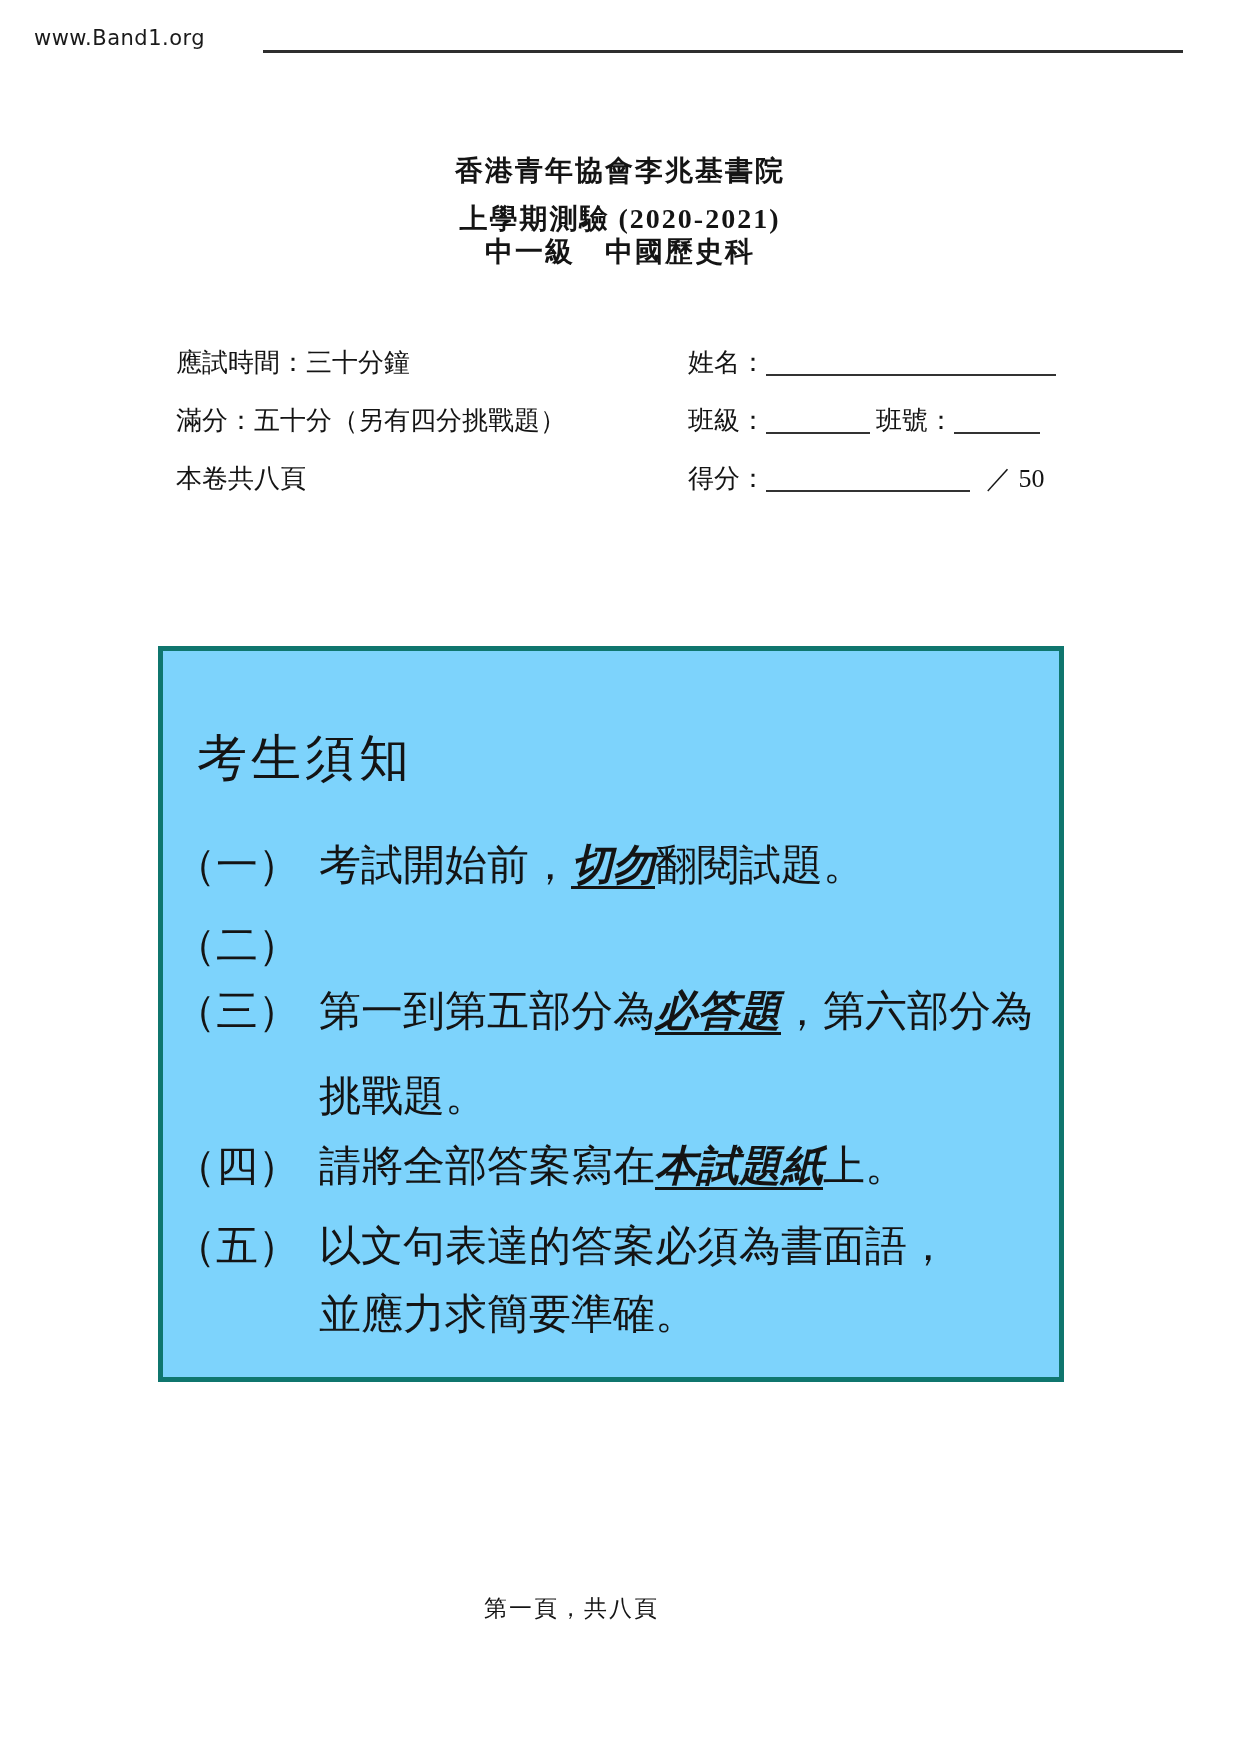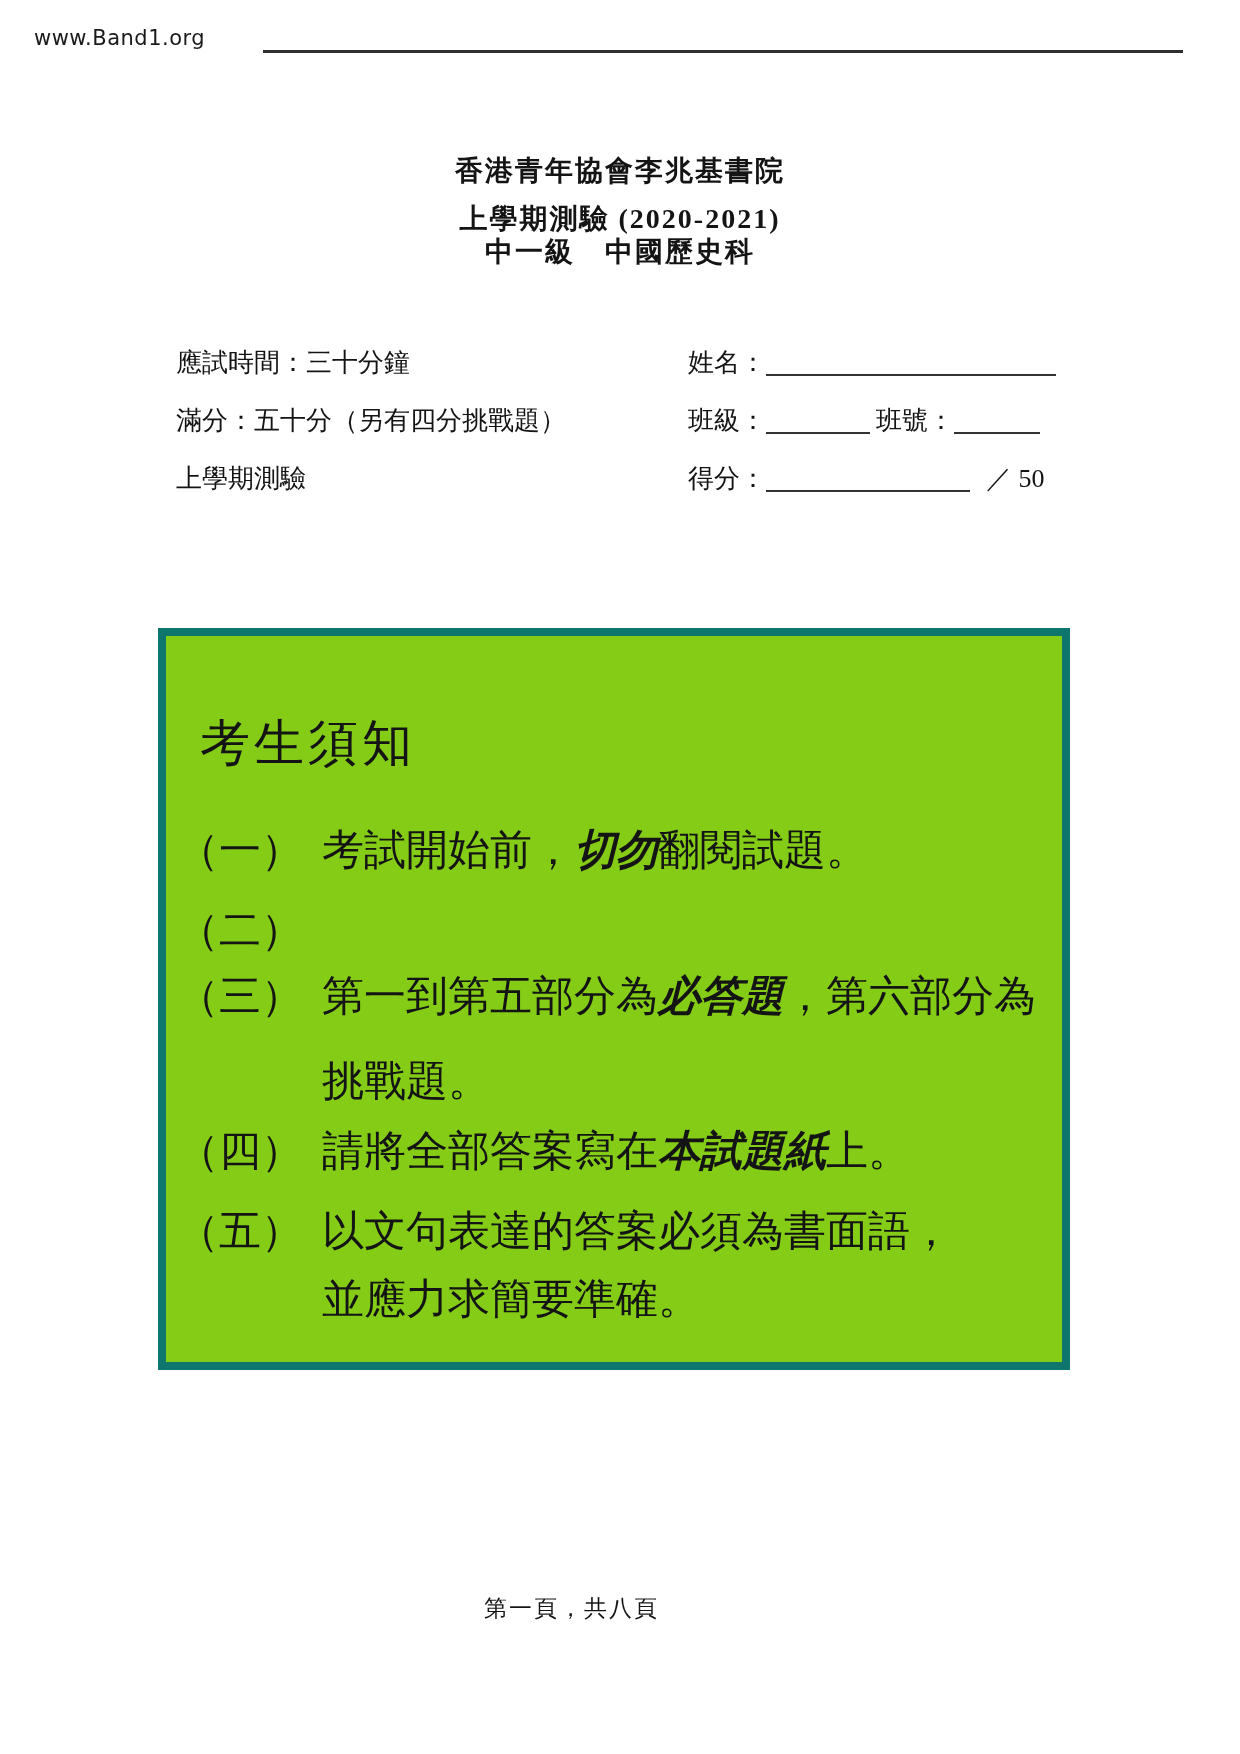--- a/index.html
+++ b/index.html
@@ -59,25 +59,25 @@
   }
   .name-blank  { width: 290px; }
   .class-blank { width: 104px; margin-right: 6px; }
   .clsno-blank { width: 86px; }
   .score-blank { width: 204px; }
   .score-denom { margin-left: 16px; }
 
   .notice-box {
     position: absolute;
     left: 158px;
-    top: 628px;
+    top: 646px;
     width: 896px;
     height: 726px;
-    border: 8px solid #0f766e;
-    background: #84cc16;
+    border: 5px solid #0f766e;
+    background: #7dd3fc;
   }
   .n-title {
     position: absolute;
     left: 34px;
     top: 74px;
     font-size: 50px;
     letter-spacing: 4px;
     white-space: nowrap;
   }
   .n-num {
@@ -88,20 +88,21 @@
   }
   .n-text {
     position: absolute;
     left: 156px;
     font-size: 42px;
     white-space: nowrap;
   }
   .em {
     font-weight: bold;
     font-style: italic;
+    text-decoration: underline;
     text-decoration-thickness: 3px;
     text-underline-offset: 7px;
   }
   .footer {
     position: absolute;
     left: 0;
     top: 1593px;
     width: 1143px;
     text-align: center;
     font-size: 23px;
@@ -113,21 +114,21 @@
 
 <div class="watermark">www.Band1.org</div>
 <div class="top-rule"></div>
 
 <div class="title-line t1">香港青年協會李兆基書院</div>
 <div class="title-line t2">上學期測驗 (2020-2021)</div>
 <div class="title-line t3">中一級　中國歷史科</div>
 
 <div class="info-row col-l r1">應試時間：三十分鐘</div>
 <div class="info-row col-l r2">滿分：五十分（另有四分挑戰題）</div>
-<div class="info-row col-l r3">上學期測驗</div>
+<div class="info-row col-l r3">本卷共八頁</div>
 
 <div class="info-row col-r r1">
   <span>姓名：</span><span class="blank name-blank"></span>
 </div>
 <div class="info-row col-r r2">
   <span>班級：</span><span class="blank class-blank"></span><span>班號：</span><span class="blank clsno-blank"></span>
 </div>
 <div class="info-row col-r r3">
   <span>得分：</span><span class="blank score-blank"></span><span class="score-denom">／ 50</span>
 </div>

